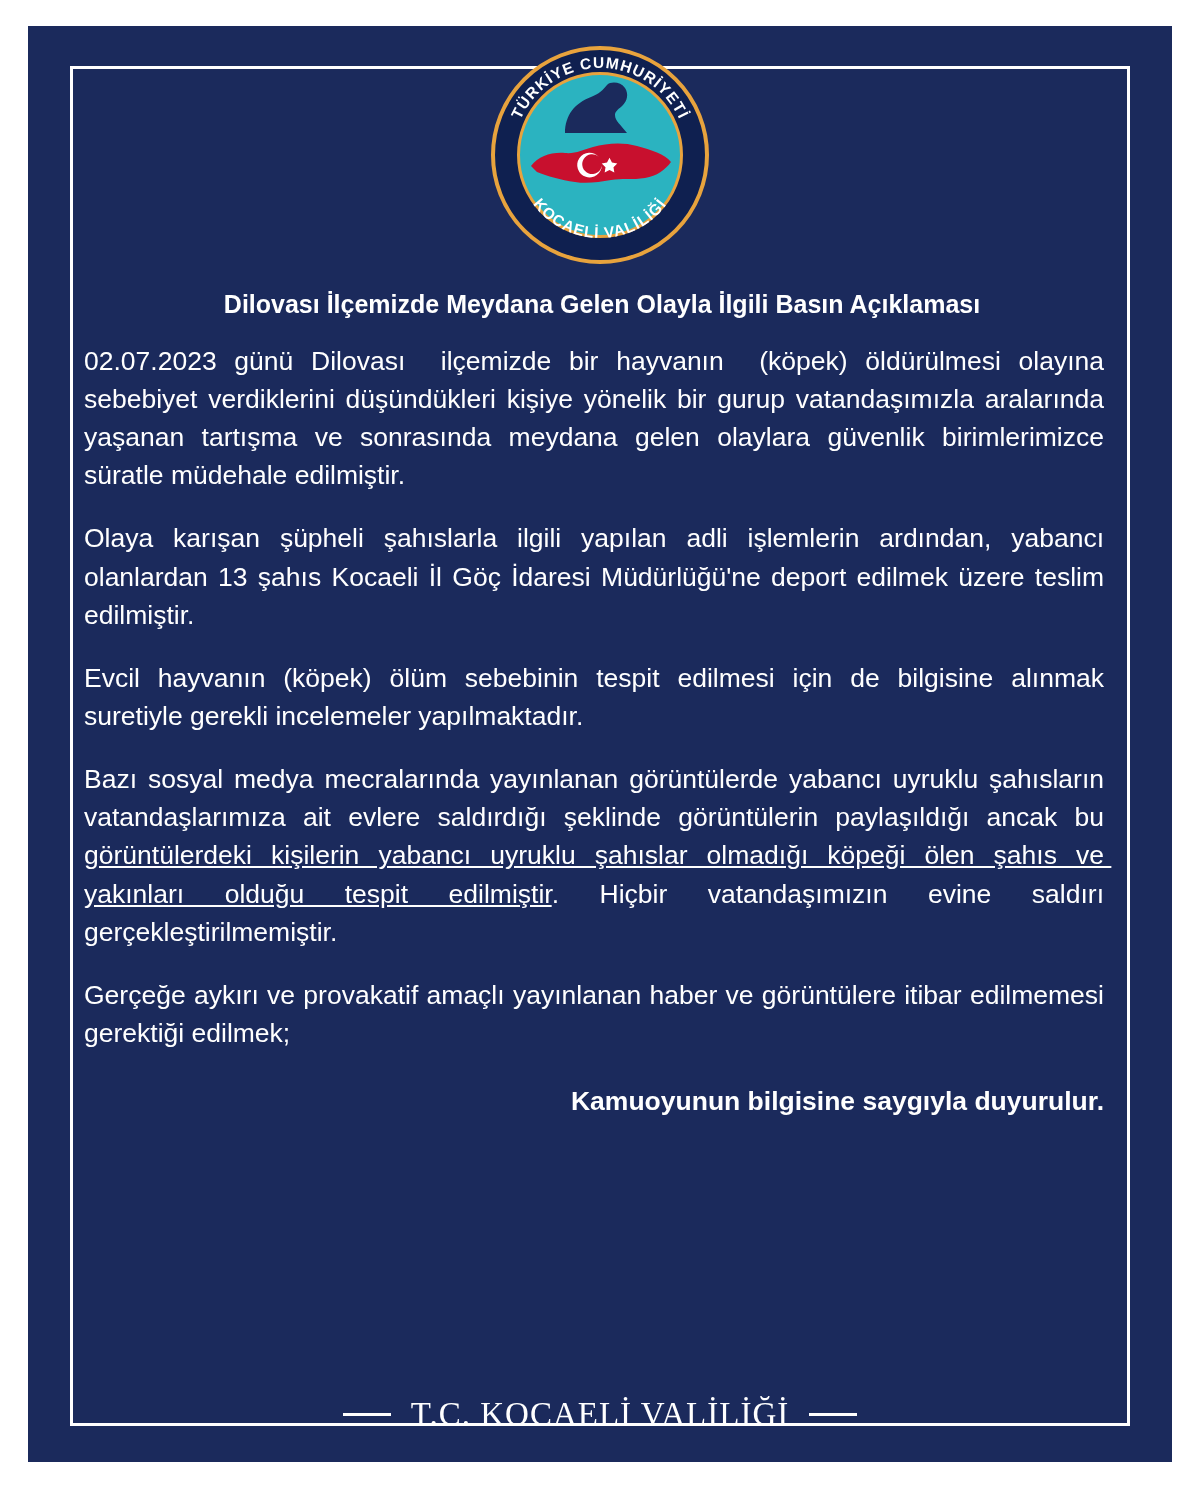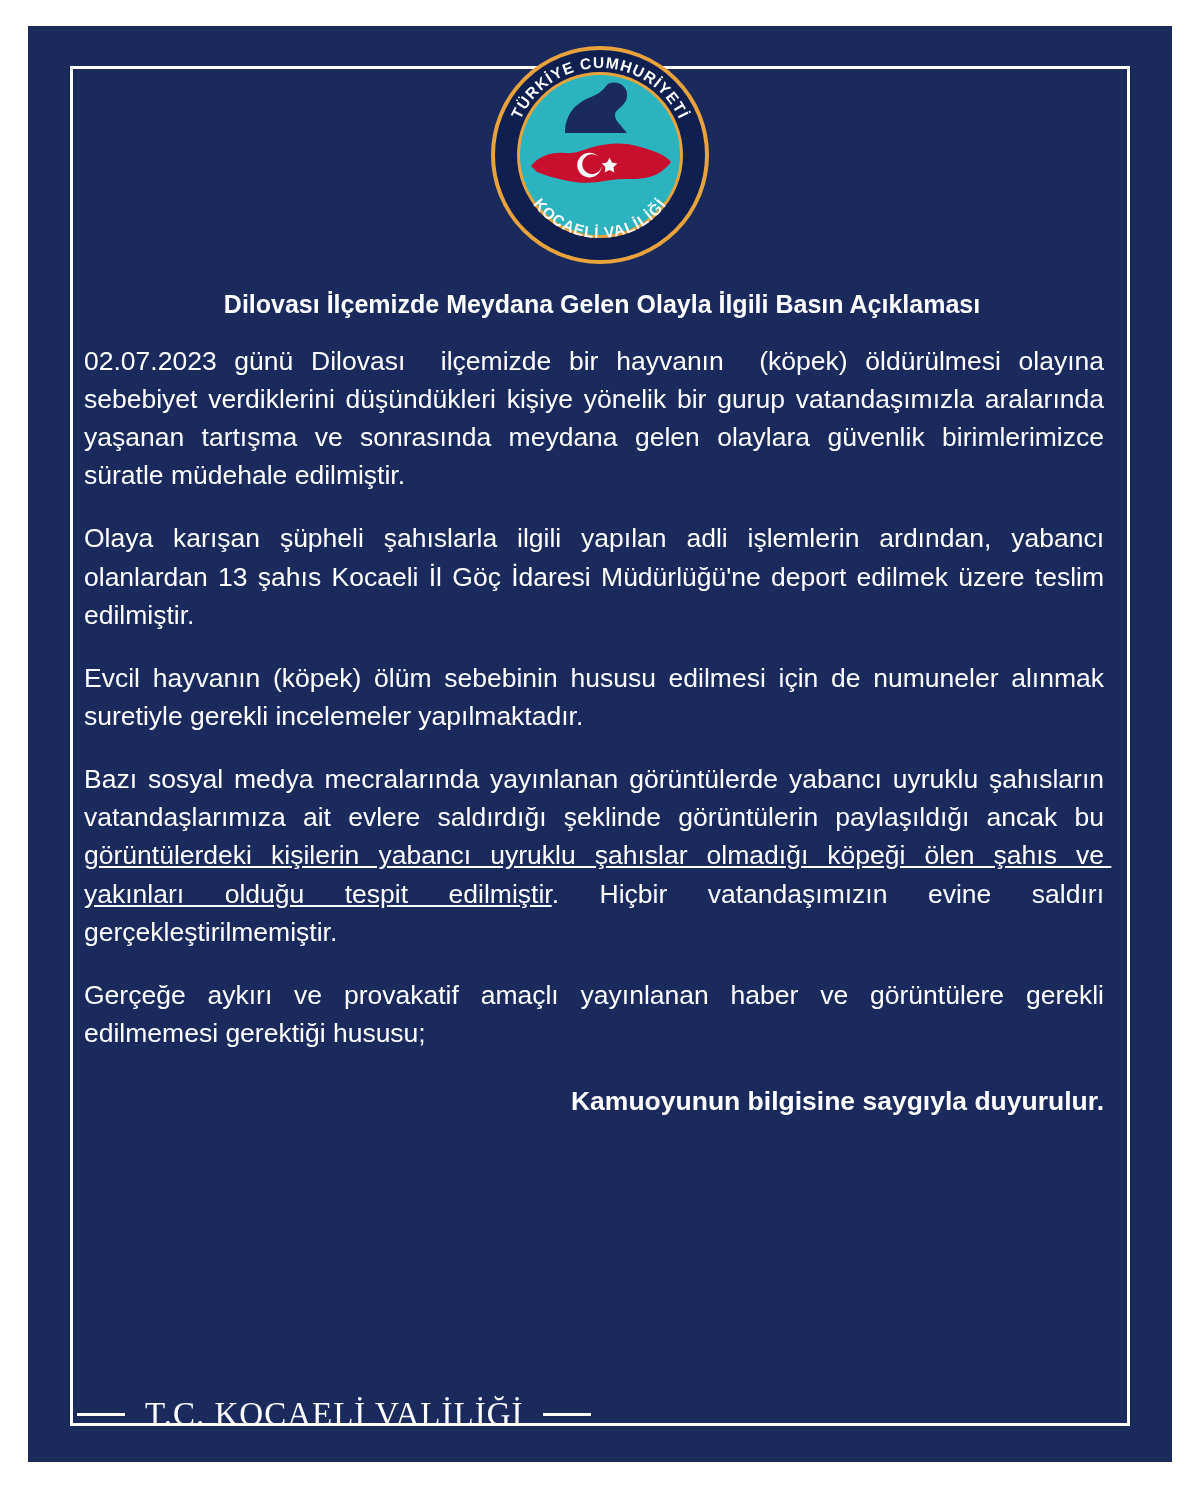--- a/index.html
+++ b/index.html
@@ -129,21 +129,21 @@
 
   
   .footer {
     position: absolute;
     left: 42px;
     right: 42px;
     bottom: 18px;
     height: 60px;
     display: flex;
     align-items: center;
-    margin-left: 7px;
+    justify-content: center;
   }
   .footer .line {
     height: 3px;
     background: #ffffff;
     flex: 0 0 48px;
   }
   .footer .fname {
     color: #ffffff;
     font-family: "Liberation Serif", serif;
     font-size: 33px;
@@ -188,25 +188,25 @@
         </svg>
       </div>
     </div>
   </div>
 
   <div class="content">
     <h1 class="title">Dilovası İlçemizde Meydana Gelen Olayla İlgili Basın Açıklaması</h1>
 
     <p class="para">02.07.2023 günü Dilovası  ilçemizde bir hayvanın  (köpek) öldürülmesi olayına sebebiyet verdiklerini düşündükleri kişiye yönelik bir gurup vatandaşımızla aralarında yaşanan tartışma ve sonrasında meydana gelen olaylara güvenlik birimlerimizce süratle müdehale edilmiştir.</p>
     <p class="para">Olaya karışan şüpheli şahıslarla ilgili yapılan adli işlemlerin ardından, yabancı olanlardan 13 şahıs Kocaeli İl Göç İdaresi Müdürlüğü'ne deport edilmek üzere teslim edilmiştir.</p>
-    <p class="para">Evcil hayvanın (köpek) ölüm sebebinin hususu edilmesi için de numuneler alınmak suretiyle gerekli incelemeler yapılmaktadır.</p>
+    <p class="para">Evcil hayvanın (köpek) ölüm sebebinin tespit edilmesi için de bilgisine alınmak suretiyle gerekli incelemeler yapılmaktadır.</p>
 
     <p class="para"><span>Bazı sosyal medya mecralarında yayınlanan görüntülerde yabancı uyruklu şahısların  vatandaşlarımıza ait evlere saldırdığı şeklinde görüntülerin paylaşıldığı ancak bu </span><span class="u">görüntülerdeki kişilerin yabancı uyruklu şahıslar olmadığı köpeği ölen şahıs ve yakınları olduğu tespit edilmiştir</span><span>. Hiçbir vatandaşımızın evine saldırı gerçekleştirilmemiştir.</span></p>
 
-    <p class="para">Gerçeğe aykırı ve provakatif amaçlı yayınlanan haber ve görüntülere gerekli edilmemesi gerektiği hususu;</p>
+    <p class="para">Gerçeğe aykırı ve provakatif amaçlı yayınlanan haber ve görüntülere itibar edilmemesi gerektiği edilmek;</p>
     <p class="para bold">Kamuoyunun bilgisine saygıyla duyurulur.</p>
   </div>
 
   <div class="footer">
     <div class="line"></div>
     <div class="fname">T.C. KOCAELİ VALİLİĞİ</div>
     <div class="line"></div>
   </div>
 </div>
 

